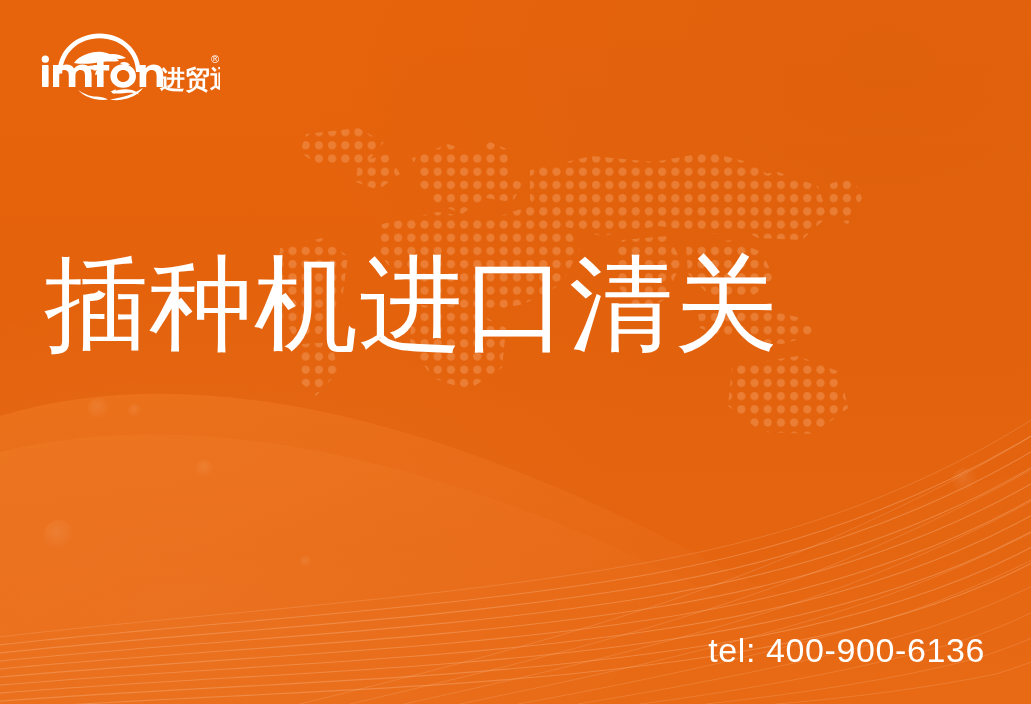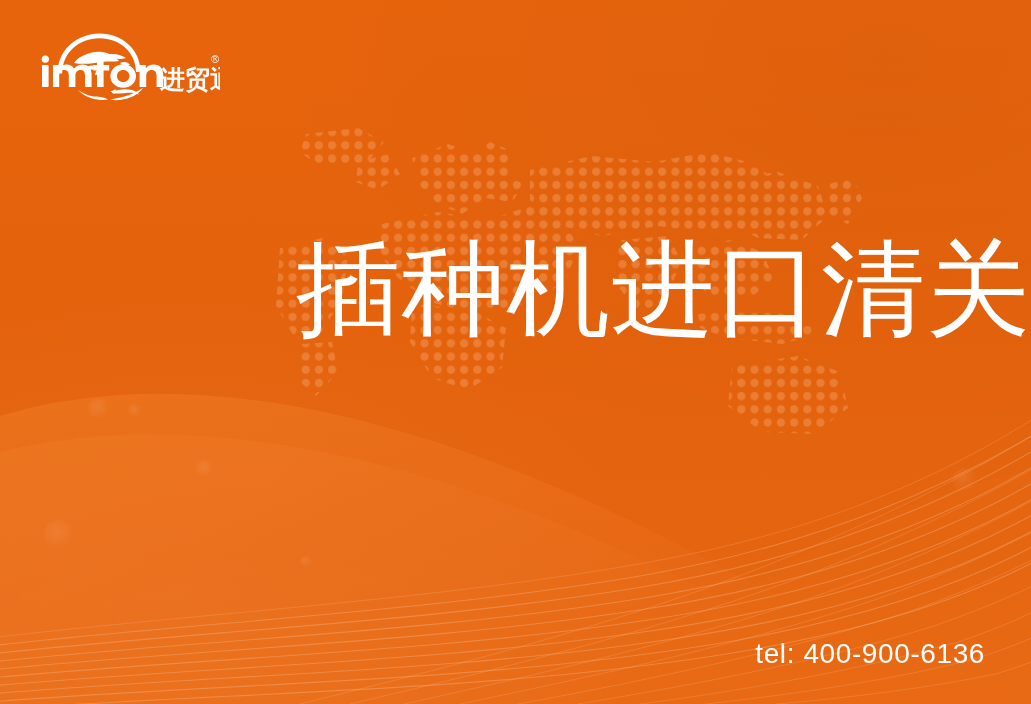--- a/index.html
+++ b/index.html
@@ -69,23 +69,23 @@
     align-items: flex-end;
     z-index: 6;
   }
   #logo svg { display: block; }
 
   
   #headline {
     position: absolute;
     left: 0;
     right: 0;
-    top: 224px;
+    top: 239px;
     z-index: 5;
-    text-align: right;
+    text-align: left;
     color: #ffffff;
     font-family: "Liberation Sans", "DejaVu Sans", sans-serif;
     font-weight: 300;
     font-size: 104px;
     line-height: 131px;
     letter-spacing: 1px;
     margin-left: 44px;
     -webkit-font-smoothing: antialiased;
   }
   #headline .hl-line {
@@ -94,21 +94,21 @@
   }
 
   
   #tel {
     position: absolute;
     right: 46px;
     bottom: 34px;
     z-index: 7;
     color: #ffffff;
     font-family: "Liberation Sans", "DejaVu Sans", sans-serif;
-    font-size: 28px;
+    font-size: 34px;
     font-weight: 400;
     letter-spacing: 0.6px;
     white-space: nowrap;
   }
 </style>
 </head>
 <body>
 
 <div id="poster">
 

